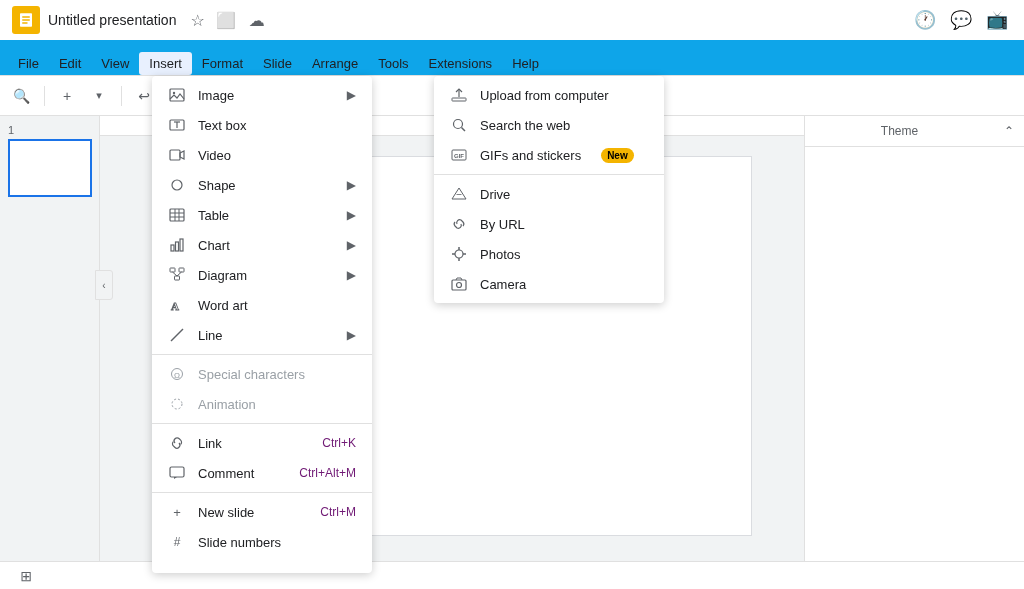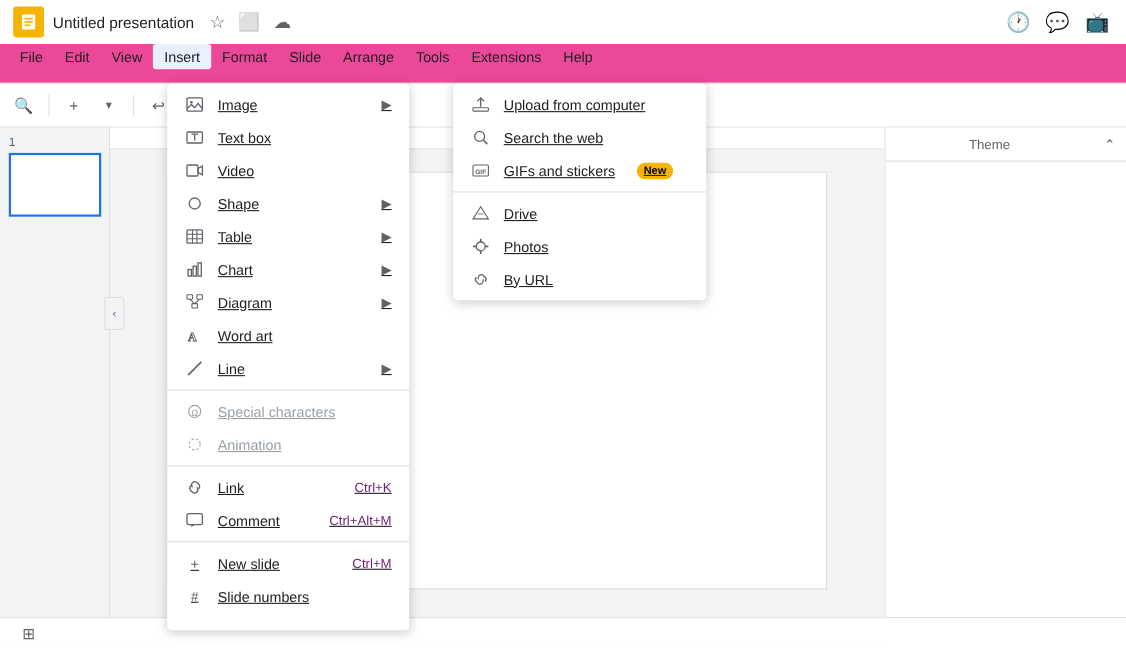--- a/index.html
+++ b/index.html
@@ -9,21 +9,21 @@
     #title-bar {
       display: flex; align-items: center; height: 40px; background: #fff; padding: 12px 12px; gap: 8px;
     }
     #app-icon { width: 28px; height: 28px; background: #f4b400; border-radius: 3px; display: flex; align-items: center; justify-content: center; flex-shrink: 0; }
     #app-icon svg { width: 18px; height: 18px; }
     #title-text { font-size: 14px; color: #202124; margin-right: 4px; }
     .title-icon { color: #5f6368; cursor: pointer; font-size: 16px; margin: 0 2px; }
 
     
     #menu-bar {
-      display: flex; align-items: flex-start; height: 36px; background: #ec4899; padding: 0 8px; border-bottom: 1px solid #e0e0e0;
+      display: flex; align-items: flex-end; height: 36px; background: #0ea5e9; padding: 0 8px; border-bottom: 1px solid #e0e0e0;
     }
     .menu-item { padding: 4px 10px; font-size: 13px; color: #202124; cursor: pointer; border-radius: 3px; }
     .menu-item:hover, .menu-item.active { background: #e8f0fe; }
 
     
     #toolbar {
       display: flex; align-items: center; height: 40px; background: #fff; padding: 0 8px; border-bottom: 1px solid #e0e0e0; gap: 4px;
     }
 
     
@@ -46,33 +46,33 @@
     #right-panel { width: 220px; background: #fff; border-left: 1px solid #e0e0e0; }
     #right-tabs { display: flex; border-bottom: 1px solid #e0e0e0; }
     .right-tab { flex: 1; text-align: center; padding: 8px 4px; font-size: 12px; color: #5f6368; cursor: pointer; }
     .right-tab.active { border-bottom: 2px solid #1a73e8; color: #1a73e8; }
 
     
     .dropdown {
       position: absolute; background: #fff; border-radius: 4px; box-shadow: 0 2px 10px rgba(0,0,0,0.2); z-index: 100; min-width: 220px; padding: 4px 0;
     }
     .dropdown-item {
-      display: flex; align-items: center; padding: 6px 16px; font-size: 13px; color: #202124; cursor: pointer; gap: 12px; position: relative; white-space: nowrap; text-decoration: underline;
+      display: flex; align-items: center; padding: 6px 16px; font-size: 13px; color: #202124; cursor: pointer; gap: 12px; position: relative; white-space: nowrap;
     }
     .dropdown-item.disabled { color: #9aa0a6; cursor: default; }
     .dropdown-icon { width: 18px; height: 18px; display: flex; align-items: center; justify-content: center; color: #5f6368; flex-shrink: 0; }
     .dropdown-arrow { margin-left: auto; color: #5f6368; font-size: 12px; }
     .dropdown-shortcut { margin-left: auto; color: #701a75; font-size: 12px; }
     .dropdown-divider { height: 1px; background: #e0e0e0; margin: 4px 0; }
 
     
     #insert-menu { top: 76px; left: 152px; }
 
     
-    #image-submenu { top: 76px; left: 412px; min-width: 230px; }
+    #image-submenu { top: 76px; left: 434px; min-width: 230px; }
 
     .new-badge { background: #f4b400; color: #000; font-size: 10px; font-weight: bold; padding: 2px 6px; border-radius: 10px; margin-left: 8px; }
 
     
     #bottom-bar { position: absolute; bottom: 0; left: 0; right: 0; height: 28px; background: #fff; border-top: 1px solid #e0e0e0; display: flex; align-items: center; padding: 0 12px; }
     #grid-btn { margin-right: 8px; }
 
     
     .tb-icon { width: 28px; height: 28px; display: flex; align-items: center; justify-content: center; cursor: pointer; border-radius: 3px; color: #5f6368; font-size: 14px; }
     .tb-sep { width: 1px; height: 20px; background: #e0e0e0; margin: 0 4px; }
@@ -368,34 +368,44 @@
           <polygon points="8,2 15,13 1,13" stroke="#5f6368" stroke-width="1" fill="none"></polygon>
           <line x1="5.5" y1="8.5" x2="10.5" y2="8.5" stroke="#5f6368" stroke-width="0.8"></line>
         </svg>
     </span>
     <span>Drive</span>
   </div>
 
   <div class="dropdown-item">
     <span class="dropdown-icon">
       <svg width="16" height="16" viewBox="0 0 16 16">
+          <path d="M6 8a3 3 0 0 1 4-4l2 2a3 3 0 0 1 0 4" stroke="#5f6368" stroke-width="1.2" fill="none"></path>
+          <path d="M10 8a3 3 0 0 1-4 4L4 10a3 3 0 0 1 0-4" stroke="#5f6368" stroke-width="1.2" fill="none"></path>
+        </svg>
+    </span>
+    <span>By URL</span>
+  </div>
+
+  <div class="dropdown-item">
+    <span class="dropdown-icon">
+      <svg width="16" height="16" viewBox="0 0 16 16">
           <circle cx="8" cy="8" r="4" stroke="#5f6368" stroke-width="1.2" fill="none"></circle>
           <line x1="8" y1="1" x2="8" y2="4" stroke="#5f6368" stroke-width="1.5"></line>
           <line x1="8" y1="12" x2="8" y2="15" stroke="#5f6368" stroke-width="1.5"></line>
           <line x1="1" y1="8" x2="4" y2="8" stroke="#5f6368" stroke-width="1.5"></line>
           <line x1="12" y1="8" x2="15" y2="8" stroke="#5f6368" stroke-width="1.5"></line>
         </svg>
     </span>
     <span>Photos</span>
   </div>
 
   <div class="dropdown-item">
     <span class="dropdown-icon">
       <svg width="16" height="16" viewBox="0 0 16 16">
-          <path d="M6 8a3 3 0 0 1 4-4l2 2a3 3 0 0 1 0 4" stroke="#5f6368" stroke-width="1.2" fill="none"></path>
-          <path d="M10 8a3 3 0 0 1-4 4L4 10a3 3 0 0 1 0-4" stroke="#5f6368" stroke-width="1.2" fill="none"></path>
-        </svg>
-    </span>
-    <span>By URL</span>
-  </div>
-
+          <rect x="1" y="4" width="14" height="10" rx="1" stroke="#5f6368" stroke-width="1.2" fill="none"></rect>
+          <circle cx="8" cy="9" r="2.5" stroke="#5f6368" stroke-width="1.2" fill="none"></circle>
+          <polyline points="5,4 6,2 10,2 11,4" stroke="#5f6368" stroke-width="1" fill="none"></polyline>
+        </svg>
+    </span>
+    <span>Camera</span>
+  </div>
 
 </div>
 
 </body></html>

